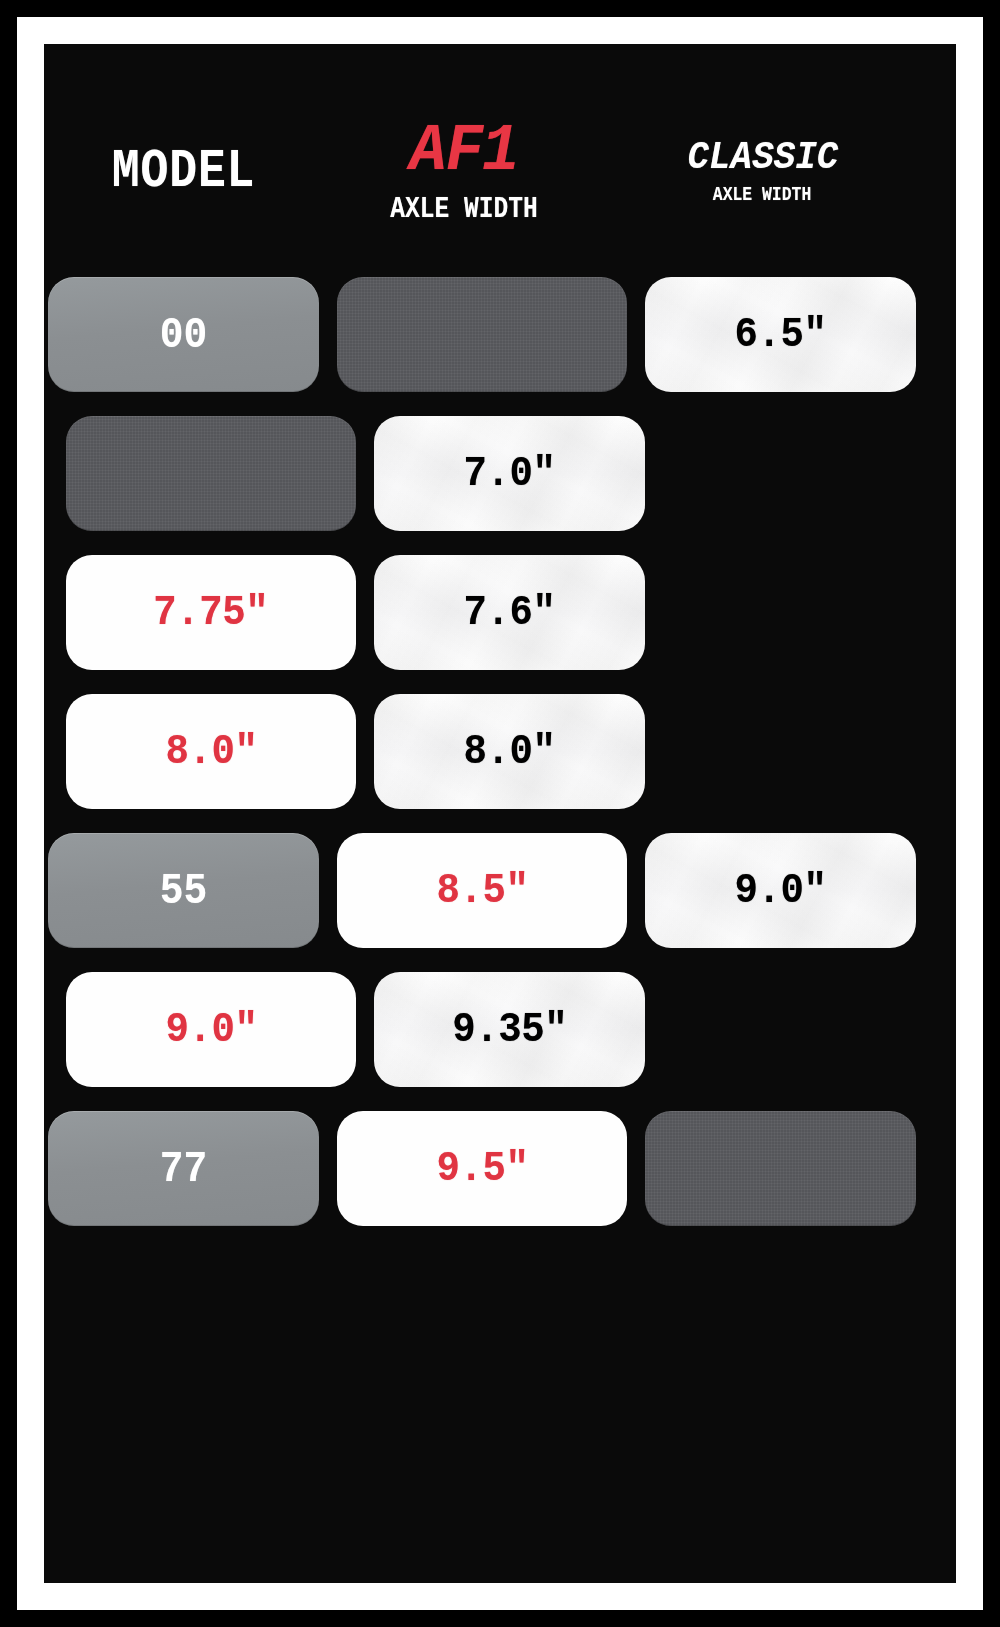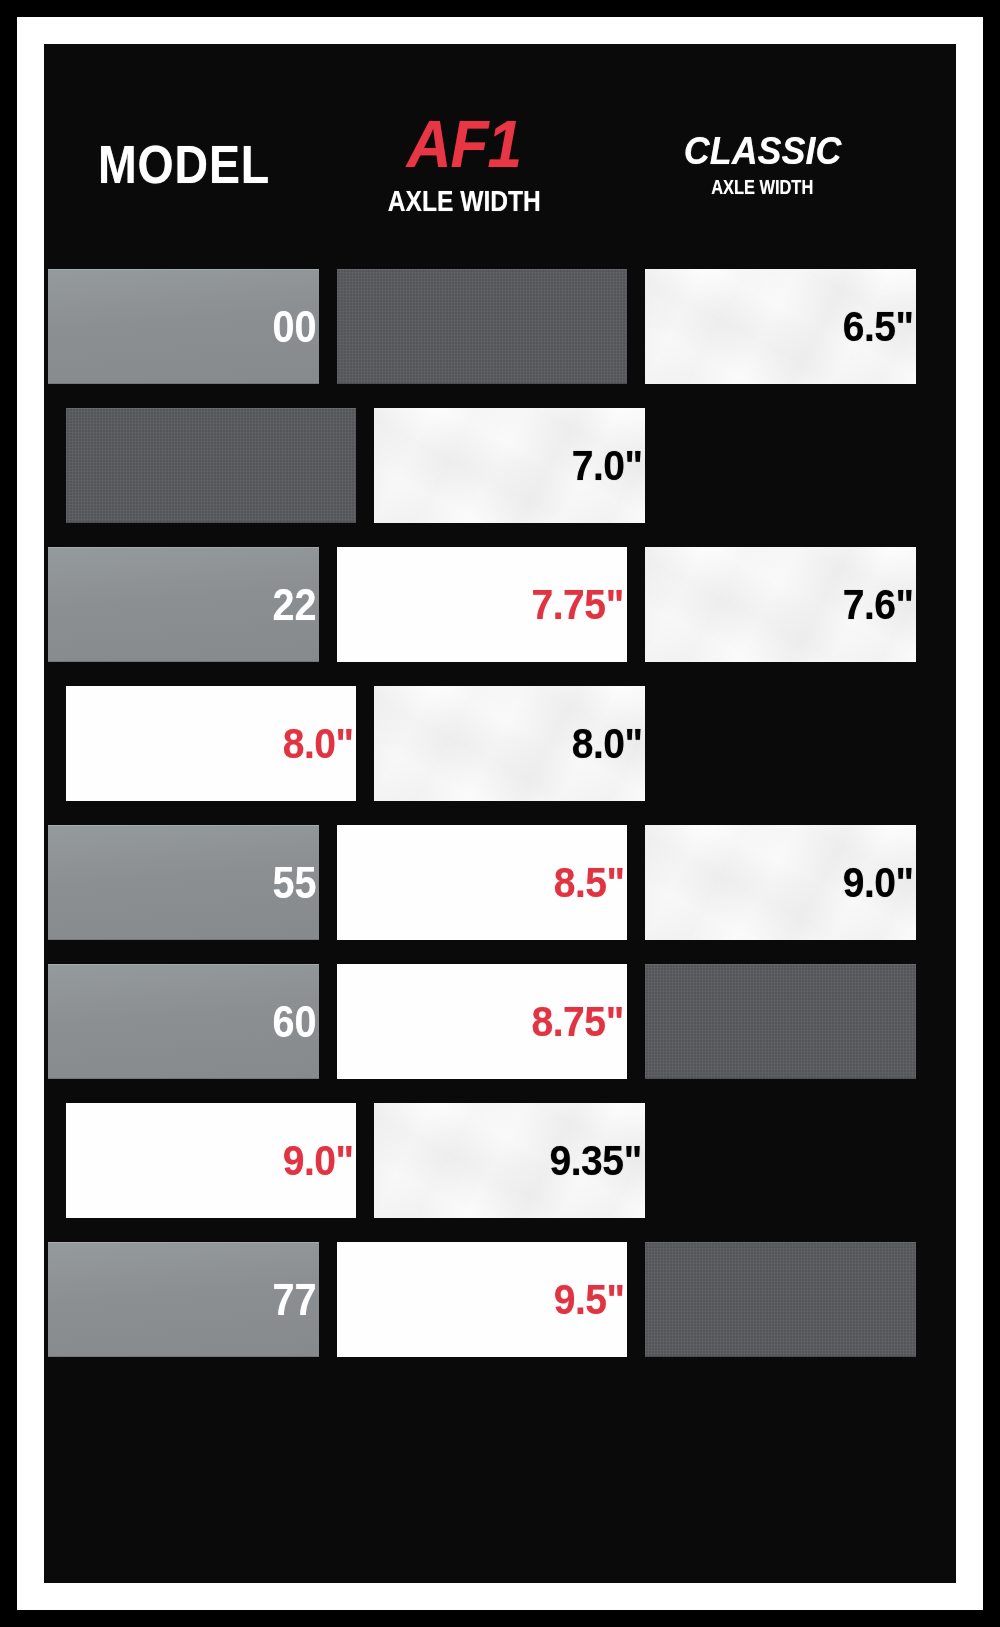--- a/index.html
+++ b/index.html
@@ -34,21 +34,22 @@
     padding: 27px;
   }
 
   
   .panel {
     position: relative;
     width: 912px;
     height: 1539px;
     background: #0a0a0a;
     box-sizing: border-box;
-    padding: 0 4px;
+    padding: 8px 4px;
+    font-family: Liberation Mono, monospace;
   }
 
   
   .thead {
     display: flex;
     height: 225px;
     align-items: center;
     box-sizing: border-box;
     padding-top: 14px;
   }
@@ -184,21 +185,22 @@
       repeating-linear-gradient(90deg, rgba(255,255,255,0.045) 0px, rgba(255,255,255,0.045) 1px, rgba(0,0,0,0) 1px, rgba(0,0,0,0) 3px);
     box-shadow: inset 0 1px 0 rgba(255,255,255,0.07),
                 inset 0 -1px 0 rgba(0,0,0,0.18);
   }
 
   .cell .chip {
     width: 100%;
     height: 100%;
     display: flex;
     align-items: center;
-    justify-content: flex-end;
+    justify-content: center;
+    border-radius: 26px;
   }
 </style>
 </head>
 <body>
 
 <div class="poster">
   <div class="frame">
     <div class="panel">
 
       <div class="thead">
@@ -235,25 +237,20 @@
             <div class="cell c-af1">
               <div class="chip chip-empty"></div>
             </div>
             <div class="cell c-classic">
               <div class="chip chip-classic">
                 <span class="val">7.0"</span>
               </div>
             </div>
           </div>
           <div class="trow">
-            <div class="cell c-model">
-              <div class="chip chip-model">
-                <span class="val">22</span>
-              </div>
-            </div>
             <div class="cell c-af1">
               <div class="chip chip-af1">
                 <span class="val">7.75"</span>
               </div>
             </div>
             <div class="cell c-classic">
               <div class="chip chip-classic">
                 <span class="val">7.6"</span>
               </div>
             </div>
@@ -281,35 +278,20 @@
                 <span class="val">8.5"</span>
               </div>
             </div>
             <div class="cell c-classic">
               <div class="chip chip-classic">
                 <span class="val">9.0"</span>
               </div>
             </div>
           </div>
           <div class="trow">
-            <div class="cell c-model">
-              <div class="chip chip-model">
-                <span class="val">60</span>
-              </div>
-            </div>
-            <div class="cell c-af1">
-              <div class="chip chip-af1">
-                <span class="val">8.75"</span>
-              </div>
-            </div>
-            <div class="cell c-classic">
-              <div class="chip chip-empty"></div>
-            </div>
-          </div>
-          <div class="trow">
             <div class="cell c-af1">
               <div class="chip chip-af1">
                 <span class="val">9.0"</span>
               </div>
             </div>
             <div class="cell c-classic">
               <div class="chip chip-classic">
                 <span class="val">9.35"</span>
               </div>
             </div>

